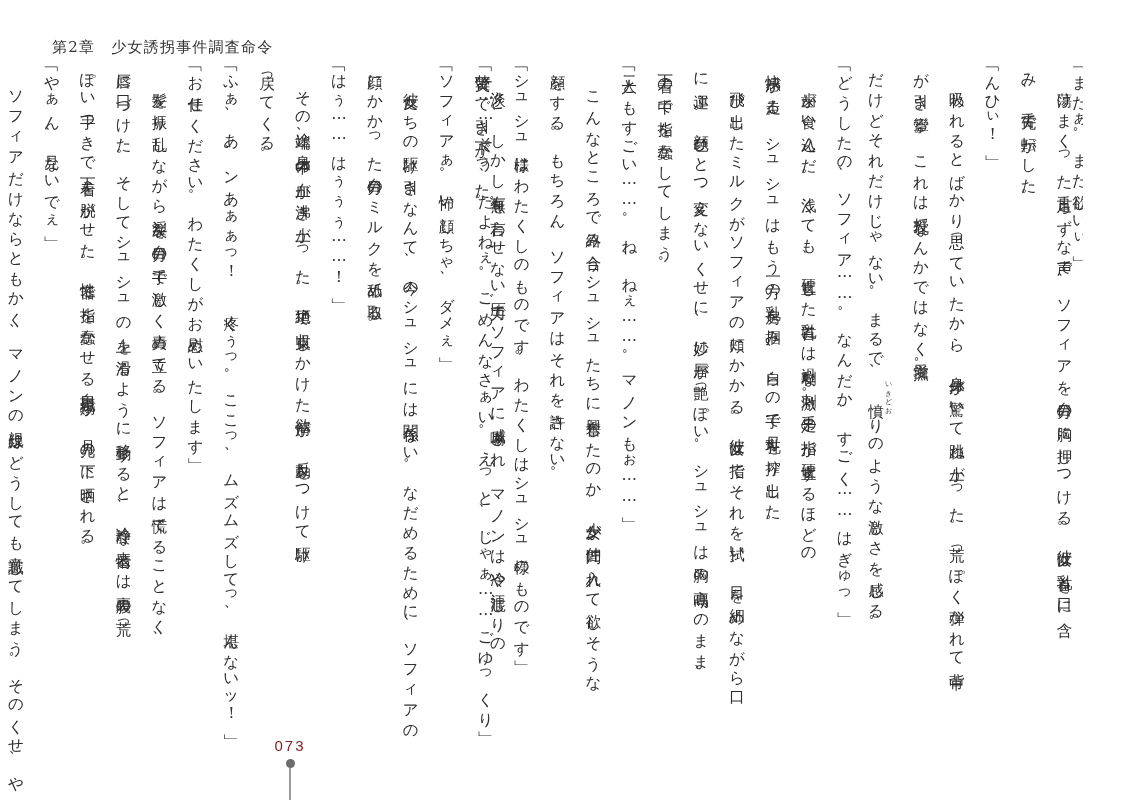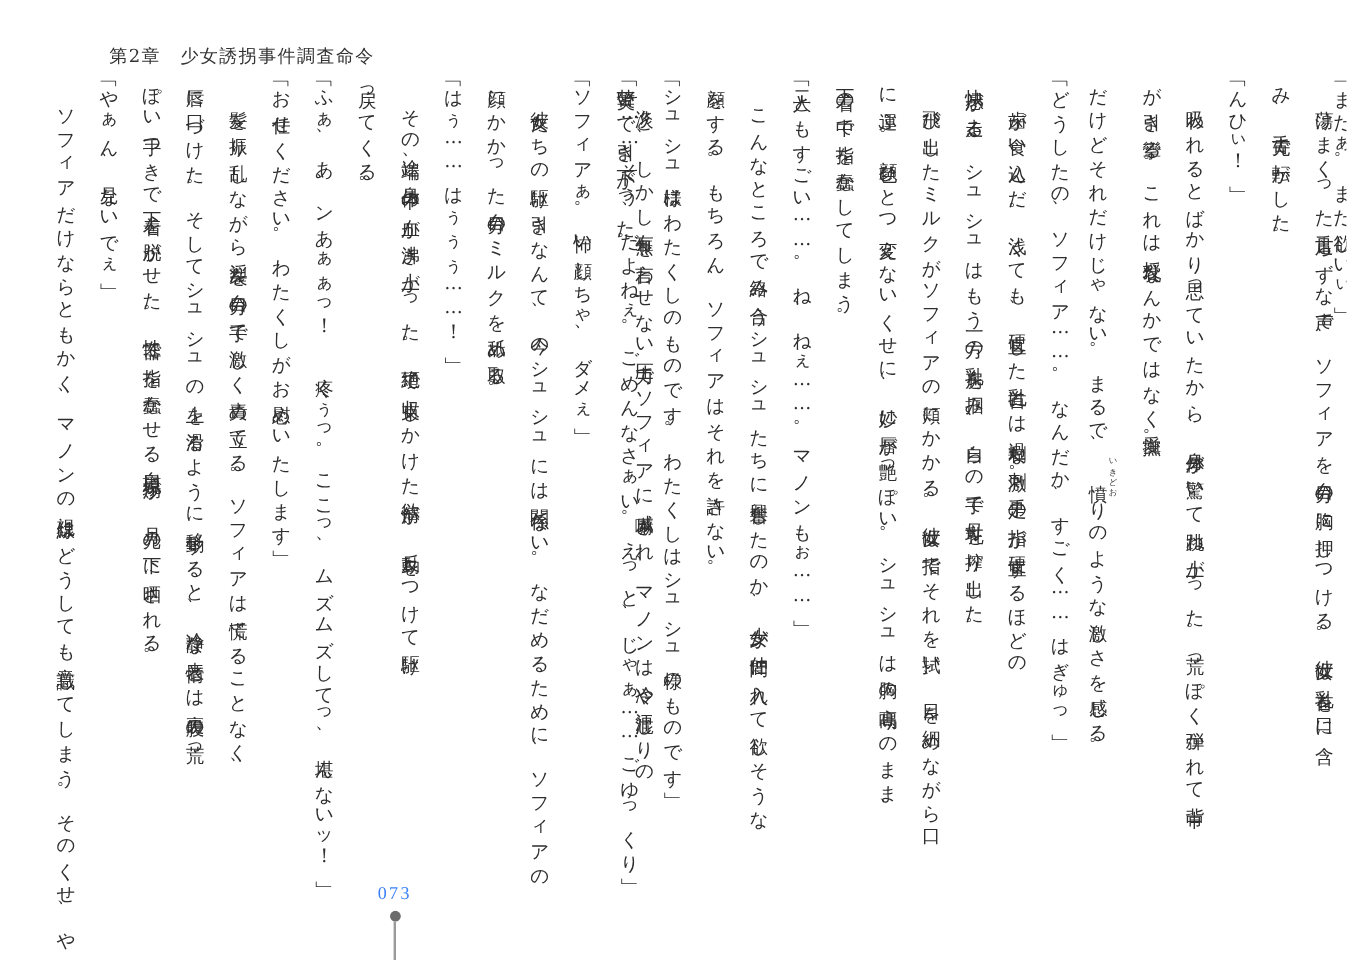--- a/index.html
+++ b/index.html
@@ -8,21 +8,20 @@
     background: #ffffff;
   }
   #page {
     position: relative;
     width: 1083px;
     height: 800px;
     background: #ffffff;
     overflow: hidden;
     font-family: "DejaVu Serif", "Liberation Serif", serif;
     color: #2b2b2b;
-    margin-left: 39px;
   }
 
   
   .running-head {
     position: absolute;
     top: 38px;
     left: 52px;
     font-size: 15px;
     letter-spacing: 1.2px;
     color: #333333;
@@ -88,22 +87,22 @@
     position: absolute;
     bottom: 0;
     width: 120px;
     text-align: center;
   }
   #folio-left  { left: 230px; }
 
   .folio-num {
     font-size: 15px;
     letter-spacing: 2px;
-    color: #3b82f6;
-    font-family: Liberation Serif, serif;
+    color: #7f1d1d;
+    font-family: Liberation Sans, sans-serif;
     display: block;
     margin-bottom: 5px;
   }
   .folio-pin {
     width: 9px;
     height: 9px;
     border-radius: 50%;
     background: #6c6c6c;
     margin: 0 auto;
   }

